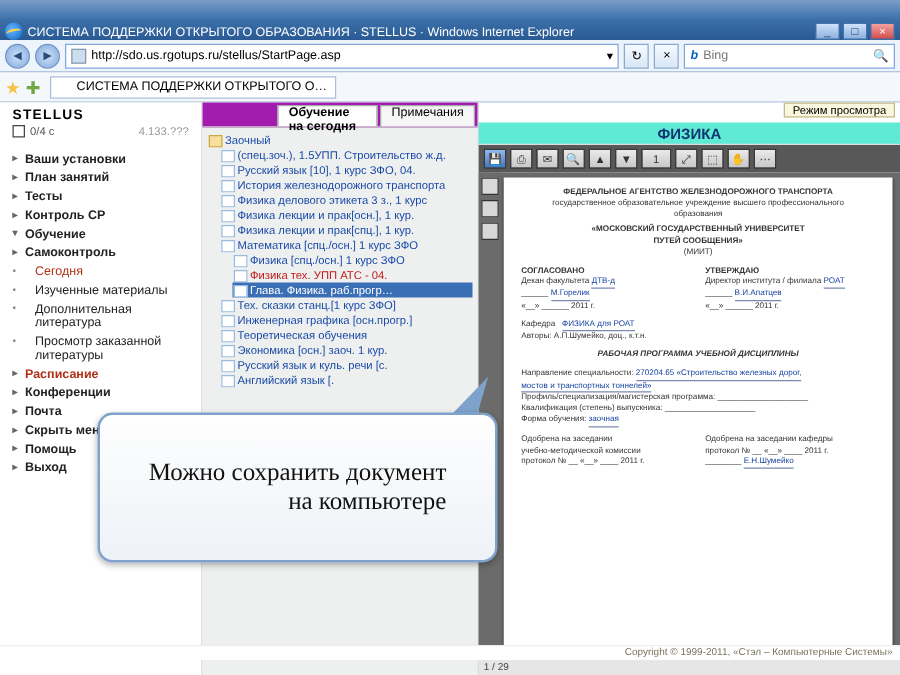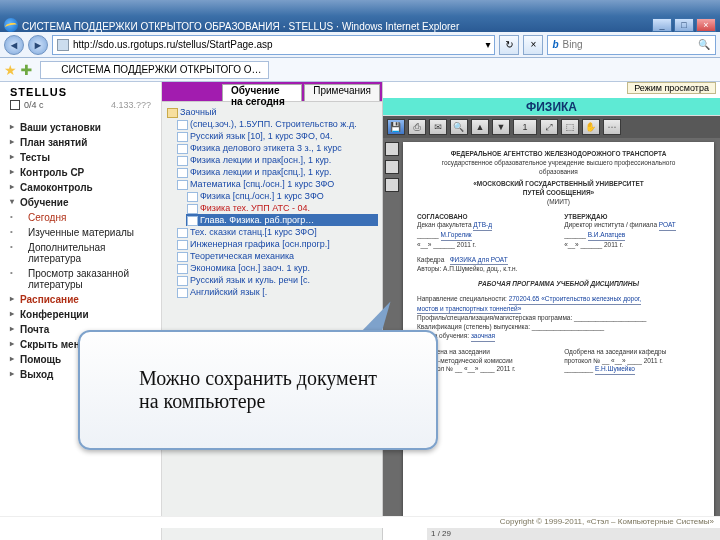--- a/index.html
+++ b/index.html
@@ -55,22 +55,22 @@
   .pdfside { width:18px; background:#6b6b6b; display:flex; flex-direction:column; align-items:center; gap:4px; padding-top:4px; }
   .pdfside .sbtn { width:14px; height:14px; background:#d8d8d8; border:1px solid #333; }
   .pdfwrap { flex:1; display:flex; background:#6b6b6b; }
   .pdfpage { flex:1; background:#fff; margin:4px 6px 4px 2px; box-shadow:0 1px 3px rgba(0,0,0,0.5); padding:8px 14px 4px 14px; font-size:6.5px; color:#333; overflow:hidden; line-height:1.35; }
   .pdfpage .c { text-align:center; }
   .pdfpage .b { font-weight:bold; }
   .pdfpage .i { font-style:italic; }
   .pdfpage .row { display:flex; justify-content:space-between; margin-top:6px; gap:6px; }
   .pdfpage .col { width:48%; }
   .pdfpage .ul { border-bottom:0.5px solid #7a8aae; display:inline-block; color:#1643a0; }
-  .pdfstatus { height:14px; background:#e6e6e6; border-top:1px solid #bbb; display:flex; align-items:center; font-size:8px; color:#444; padding:0 4px; gap:6px;margin-left:44px; }
-  .callout { position:absolute; left:78px; top:330px; width:360px; height:120px; background:linear-gradient(#fefefe,#eef2f7); border:2px solid #7ea2cb; border-radius:12px; display:flex; align-items:center; justify-content:center; text-align:left; font-family:"Times New Roman",serif; font-size:20px; color:#111; box-shadow:0 2px 5px rgba(0,0,0,0.3); z-index:50; }
+  .pdfstatus { height:14px; background:#e6e6e6; border-top:1px solid #bbb; display:flex; align-items:center; font-size:8px; color:#444; padding:0 4px; gap:6px; }
+  .callout { position:absolute; left:78px; top:330px; width:320px; height:120px; background:linear-gradient(#fefefe,#eef2f7); border:2px solid #7ea2cb; border-radius:12px; display:flex; align-items:center; justify-content:center; text-align:right; font-family:"Times New Roman",serif; font-size:20px; color:#111; box-shadow:0 2px 5px rgba(0,0,0,0.3); z-index:50; }
   .callout-tail { position:absolute; left:360px; top:300px; width:0; height:0; border-left:14px solid transparent; border-right:14px solid transparent; border-bottom:60px solid #eef2f7; transform:rotate(30deg); z-index:49; }
   .callout-tail::before { content:""; position:absolute; top:-3px; left:-16px; width:0; height:0; border-left:16px solid transparent; border-right:16px solid transparent; border-bottom:64px solid #7ea2cb; z-index:-1; }
   footer { position:absolute; bottom:12px; left:0; right:0; height:12px; font-size:8px; color:#7a745d; background:#fff; text-align:right; padding:0 6px; border-top:1px solid #eee; }
 </style>
 </head>
 <body>
 
 <div class="titlebar">
   <span class="ie-icon"></span>
   <span>СИСТЕМА ПОДДЕРЖКИ ОТКРЫТОГО ОБРАЗОВАНИЯ · STELLUS · Windows Internet Explorer</span>
@@ -113,22 +113,22 @@
     <div class="brand2">
       <span class="sq"></span>
       <span>0/4 с</span>
       <span style="margin-left:auto;color:#999">4.133.???</span>
     </div>
     <ul class="menu" id="menu">
         <li class="bold">Ваши установки</li>
         <li class="bold">План занятий</li>
         <li class="bold">Тесты</li>
         <li class="bold">Контроль СР</li>
+        <li class="bold open">Обучение</li>
         <li class="bold">Самоконтроль</li>
-        <li class="bold open">Обучение</li>
         <li class="sub hl">Сегодня</li>
         <li class="sub">Изученные материалы</li>
         <li class="sub">Дополнительная литература</li>
         <li class="sub">Просмотр заказанной литературы</li>
         <li class="bold hl">Расписание</li>
         <li class="bold">Конференции</li>
         <li class="bold">Почта</li>
         <li class="bold">Скрыть меню</li>
         <li class="bold">Помощь</li>
         <li class="bold">Выход</li>
@@ -138,30 +138,31 @@
   <div class="center">
     <div class="tabstrip">
       <div class="tab active">Обучение на сегодня</div>
       <div class="tab" style="margin-left:auto">Примечания</div>
     </div>
     <div class="tree">
       <div class="node">Заочный</div>
       <div id="treebody">
           <div class="node leaf indent1">(спец.зоч.), 1.5УПП. Строительство ж.д.</div>
           <div class="node leaf indent1">Русский язык [10], 1 курс ЗФО, 04.</div>
+          <div class="node leaf indent1">История железнодорожного транспорта</div>
           <div class="node leaf indent1">Физика делового этикета 3 з., 1 курс</div>
           <div class="node leaf indent1">Физика лекции и прак[осн.], 1 кур.</div>
           <div class="node leaf indent1">Физика лекции и прак[спц.], 1 кур.</div>
           <div class="node leaf indent1">Математика [спц./осн.] 1 курс ЗФО</div>
           <div class="node leaf indent2">Физика [спц./осн.] 1 курс ЗФО</div>
           <div class="node leaf indent2 red">Физика тех. УПП АТС - 04.</div>
           <div class="node leaf indent2 sel">Глава. Физика. раб.прогр…</div>
           <div class="node leaf indent1">Тех. сказки станц.[1 курс ЗФО]</div>
           <div class="node leaf indent1">Инженерная графика [осн.прогр.]</div>
-          <div class="node leaf indent1">Теоретическая механика</div>
+          <div class="node leaf indent1">Теоретическая обучения</div>
           <div class="node leaf indent1">Экономика [осн.] заоч. 1 кур.</div>
           <div class="node leaf indent1">Русский язык и куль. речи [с.</div>
           <div class="node leaf indent1">Английский язык [.</div>
         </div>
     </div>
   </div>
 
   <div class="right">
     <div class="rightmodebar">
       <span class="modechip">Режим просмотра</span>

